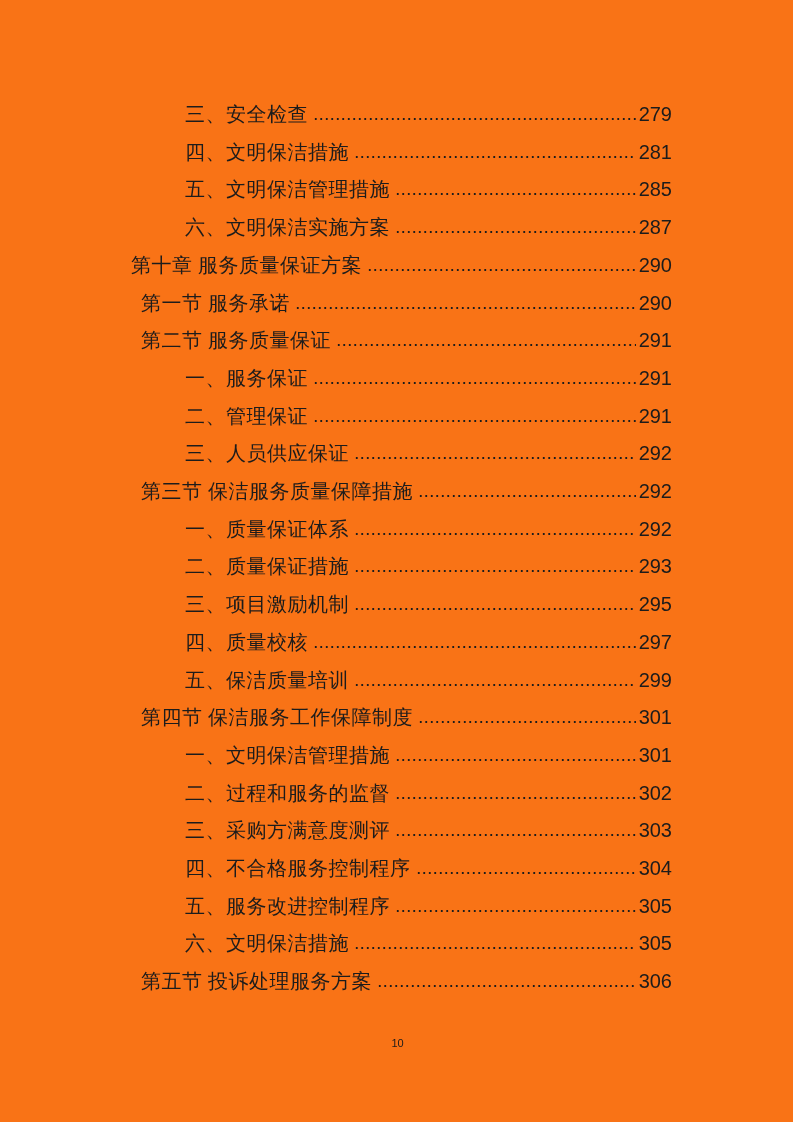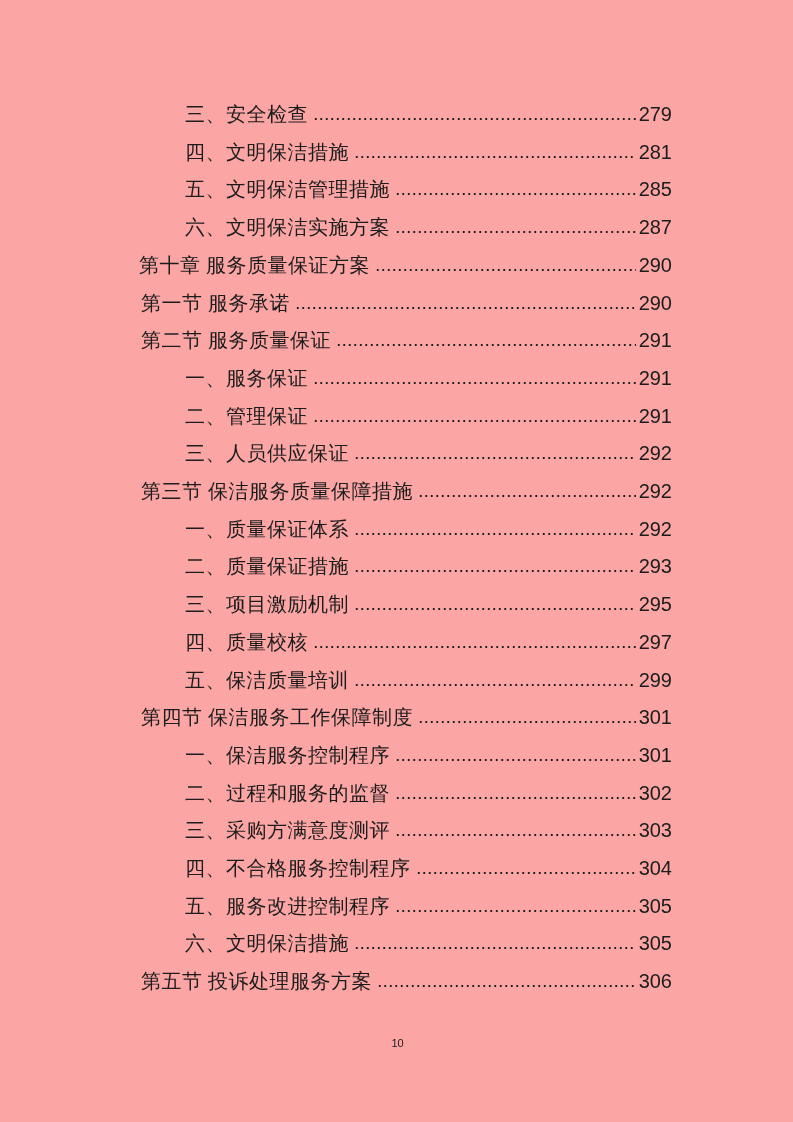--- a/index.html
+++ b/index.html
@@ -4,21 +4,21 @@
 <style>
   html, body {
     margin: 0;
     padding: 0;
     background: #ffffff;
   }
   .page {
     position: relative;
     width: 793px;
     height: 1122px;
-    background: #fca5a5;
+    background: #f97316;
     overflow: hidden;
     font-family: "Liberation Serif", "DejaVu Serif", serif;
     color: #1c1c1c;
   }
   .toc {
     position: absolute;
     top: 96px;
     left: 123px;
     width: 549px; 
   }
@@ -26,21 +26,21 @@
     display: flex;
     align-items: baseline;
     height: 37.71px;
     white-space: nowrap;
   }
   .toc-label {
     font-size: 20px;
     line-height: 37.71px;
     letter-spacing: 0.5px;
   }
-  .toc-row.level-0 .toc-label { margin-left: 16px; }
+  .toc-row.level-0 .toc-label { margin-left: 8px; }
   .toc-row.level-1 .toc-label { margin-left: 18px; }
   .toc-row.level-2 .toc-label { margin-left: 62px; }
   .leader {
     flex: 1;
     height: 4px;
     margin: 0 3px 0 5px;
     background-image: radial-gradient(circle, #1c1c1c 1.1px, rgba(0,0,0,0) 1.45px);
     background-size: 5.5px 4px;
     background-repeat: repeat-x;
     background-position: left bottom;
@@ -147,21 +147,21 @@
     <span class="toc-label">五、保洁质量培训</span>
     <span class="leader"></span>
     <span class="toc-page">299</span>
   </div>
       <div class="toc-row level-1">
     <span class="toc-label">第四节 保洁服务工作保障制度</span>
     <span class="leader"></span>
     <span class="toc-page">301</span>
   </div>
       <div class="toc-row level-2">
-    <span class="toc-label">一、保洁服务控制程序</span>
+    <span class="toc-label">一、文明保洁管理措施</span>
     <span class="leader"></span>
     <span class="toc-page">301</span>
   </div>
       <div class="toc-row level-2">
     <span class="toc-label">二、过程和服务的监督</span>
     <span class="leader"></span>
     <span class="toc-page">302</span>
   </div>
       <div class="toc-row level-2">
     <span class="toc-label">三、采购方满意度测评</span>

